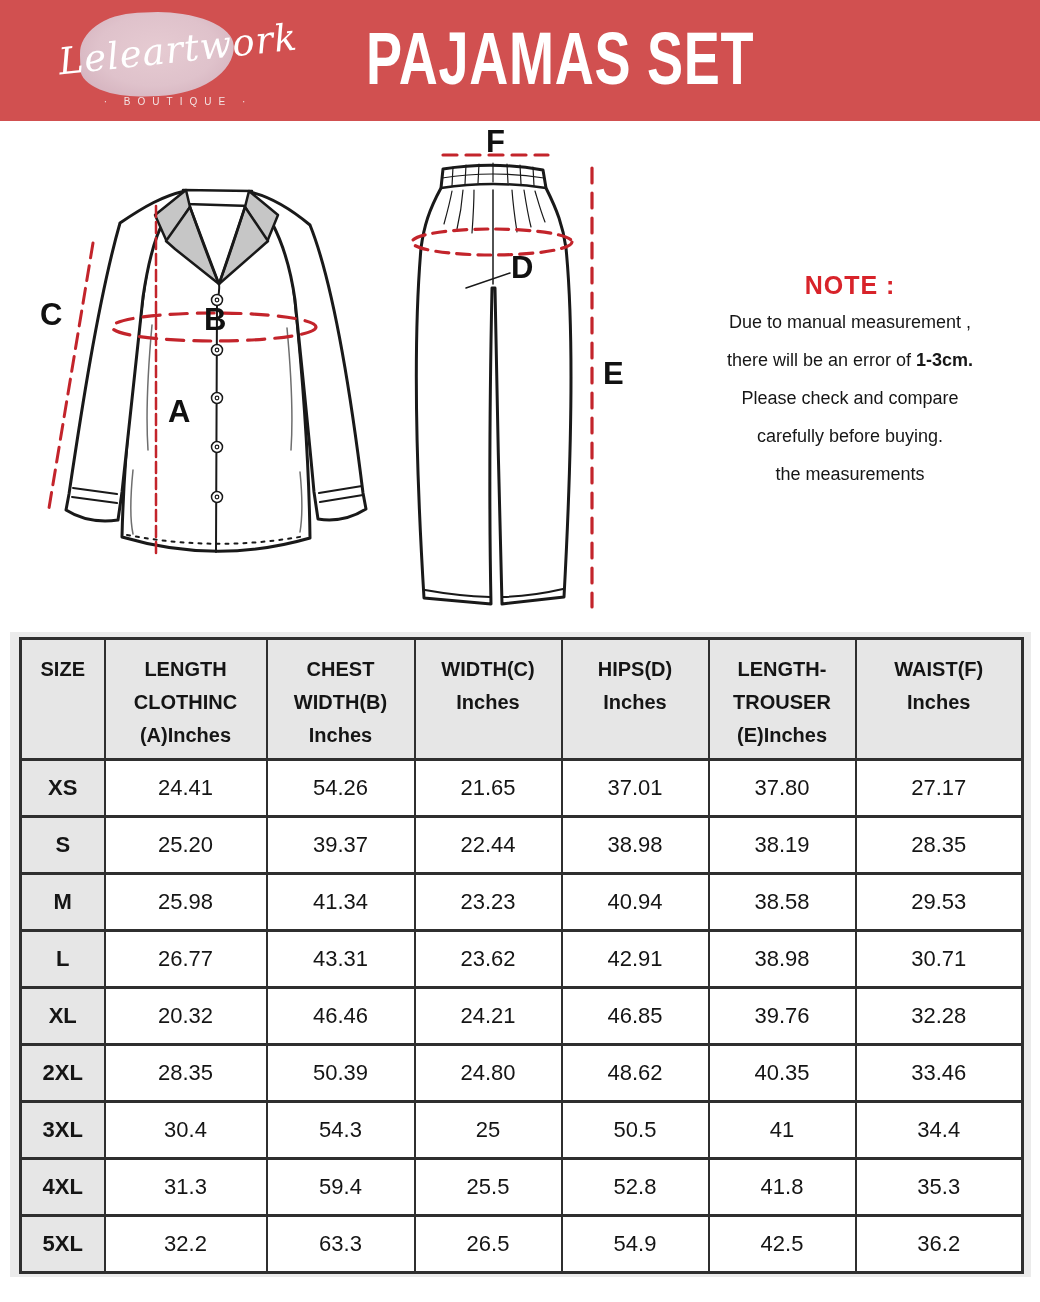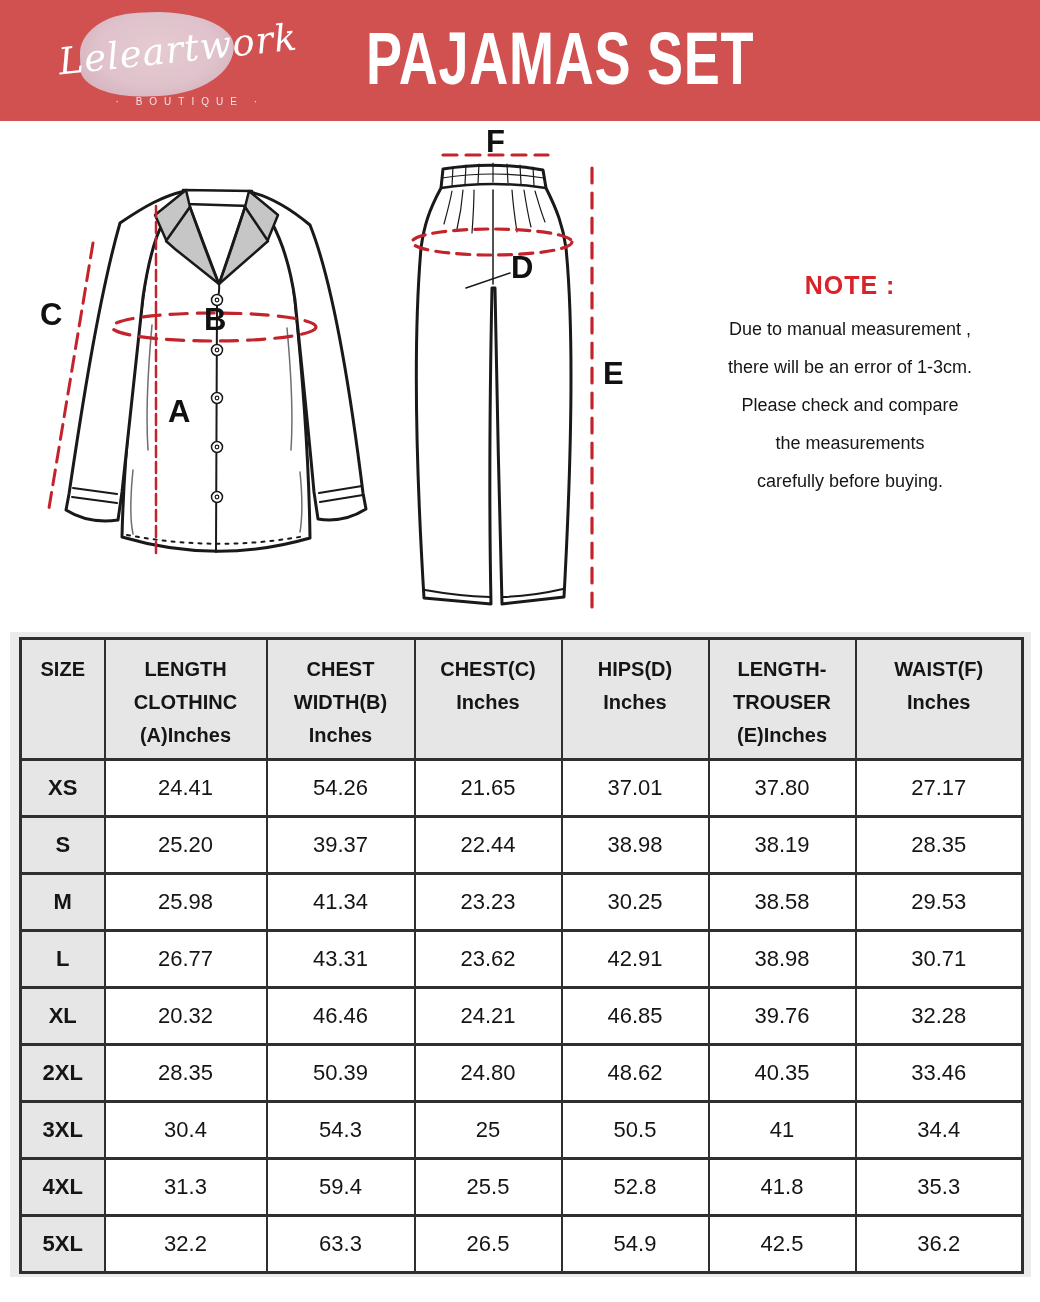--- a/index.html
+++ b/index.html
@@ -12,40 +12,40 @@
   .page{position:relative;width:1040px;height:1302px;background:#fff;overflow:hidden}
 
   
   .banner{position:absolute;left:0;top:0;width:1040px;height:121px;background:var(--banner-red)}
   .blob{position:absolute;left:80px;top:12px;width:154px;height:84px;
         background:radial-gradient(ellipse at 50% 45%, #e6cbd2 0%, #dfc2cb 55%, #d7b6c1 78%, rgba(215,182,193,.25) 100%);
         border-radius:42% 58% 55% 45% / 52% 48% 62% 38%;transform:rotate(-2deg)}
   .brand-script{position:absolute;left:52px;top:28px;width:252px;text-align:center;
         font-family:"DejaVu Serif",serif;font-style:italic;font-size:37px;color:#fff;
         transform:rotate(-6deg);letter-spacing:1px}
-  .brand-sub{position:absolute;left:92px;top:96px;width:172px;text-align:right;
+  .brand-sub{position:absolute;left:92px;top:96px;width:172px;text-align:center;
         font-size:10px;letter-spacing:7px;color:#f3e3e3;white-space:nowrap}
   .title{position:absolute;left:366px;top:22px;font-weight:700;font-size:74px;line-height:1;
         color:#fff;transform:scaleX(.73);transform-origin:0 50%;letter-spacing:1px;white-space:nowrap}
 
   
   .diagram-svg{position:absolute;left:0;top:120px}
   .ink{stroke:var(--ink);fill:none}
   .w3{stroke-width:3}.w25{stroke-width:2.5}.w2{stroke-width:2}.w15{stroke-width:1.5}.w12{stroke-width:1.2}
   .soft{stroke:#6e6e6e;fill:none}
   .redline{stroke:var(--dash-red);fill:none}
   .collar{fill:var(--collar-gray);stroke:var(--ink);stroke-width:2.5;stroke-linejoin:round}
   .fillw{fill:#fff}
   .lbl{font-family:"Liberation Sans",sans-serif;font-weight:700;font-size:31px;fill:#111}
 
   
   .note{position:absolute;left:660px;top:270px;width:380px;text-align:center}
-  .note-head{font-weight:700;font-size:25px;line-height:1.2;color:var(--note-red);letter-spacing:1px;margin-bottom:10px}
+  .note-head{font-weight:700;font-size:25px;line-height:1.2;color:var(--note-red);letter-spacing:1px;margin-bottom:3px}
   .note-line{font-size:18px;line-height:38px;color:#161616}
-  .note .bold{font-weight:400}
+  .note .bold{font-weight:700}
 
   
   .table-panel{position:absolute;left:10px;top:632px;width:1021px;height:645px;background:var(--panel-gray)}
   table.size-table{border-collapse:collapse;margin:5px 0 0 9px;width:1002px;background:#fff;
         border:3px solid var(--table-border);table-layout:fixed}
   .size-table th,.size-table td{border:2px solid var(--table-border);text-align:center;color:#151515}
   .size-table thead th{background:var(--cell-gray);vertical-align:top;padding:13px 2px 6px;
         font-size:20px;font-weight:700;line-height:33px;height:117px;border-bottom-width:3px}
   .size-table tbody th.size-col{background:var(--cell-gray);font-size:22px;font-weight:700}
   .size-table tbody td{font-size:22px;font-weight:400}
@@ -141,22 +141,22 @@
       <text class="lbl" x="603" y="264">E</text>
     </g>
   </svg>
 
   <aside class="note">
     <div class="note-head">NOTE :</div>
     <div class="note-lines">
         <div class="note-line"><span>Due to manual measurement ,</span></div>
         <div class="note-line"><span>there will be an error of </span><span class="bold">1-3cm.</span></div>
         <div class="note-line"><span>Please check and compare</span></div>
+        <div class="note-line"><span>carefully before buying.</span></div>
         <div class="note-line"><span>the measurements</span></div>
-        <div class="note-line"><span>carefully before buying.</span></div>
       </div>
   </aside>
 
   <section class="table-panel">
     <table class="size-table">
       <colgroup>
         <col style="width:84px">
           <col style="width:162px">
           <col style="width:148px">
         <col style="width:147px">
@@ -173,21 +173,21 @@
               <div>LENGTH</div>
               <div>CLOTHINC</div>
               <div>(A)Inches</div>
             </th>
             <th>
               <div>CHEST</div>
               <div>WIDTH(B)</div>
               <div>Inches</div>
             </th>
             <th>
-              <div>CHEST(C)</div>
+              <div>WIDTH(C)</div>
               <div>Inches</div>
             </th>
             <th>
               <div>HIPS(D)</div>
               <div>Inches</div>
             </th>
             <th>
               <div>LENGTH-</div>
               <div>TROUSER</div>
               <div>(E)Inches</div>
@@ -215,21 +215,21 @@
             <td>22.44</td>
             <td>38.98</td>
             <td>38.19</td>
             <td>28.35</td>
           </tr>
           <tr>
             <th class="size-col">M</th>
             <td>25.98</td>
             <td>41.34</td>
             <td>23.23</td>
-            <td>30.25</td>
+            <td>40.94</td>
             <td>38.58</td>
             <td>29.53</td>
           </tr>
           <tr>
             <th class="size-col">L</th>
             <td>26.77</td>
             <td>43.31</td>
             <td>23.62</td>
             <td>42.91</td>
             <td>38.98</td>

